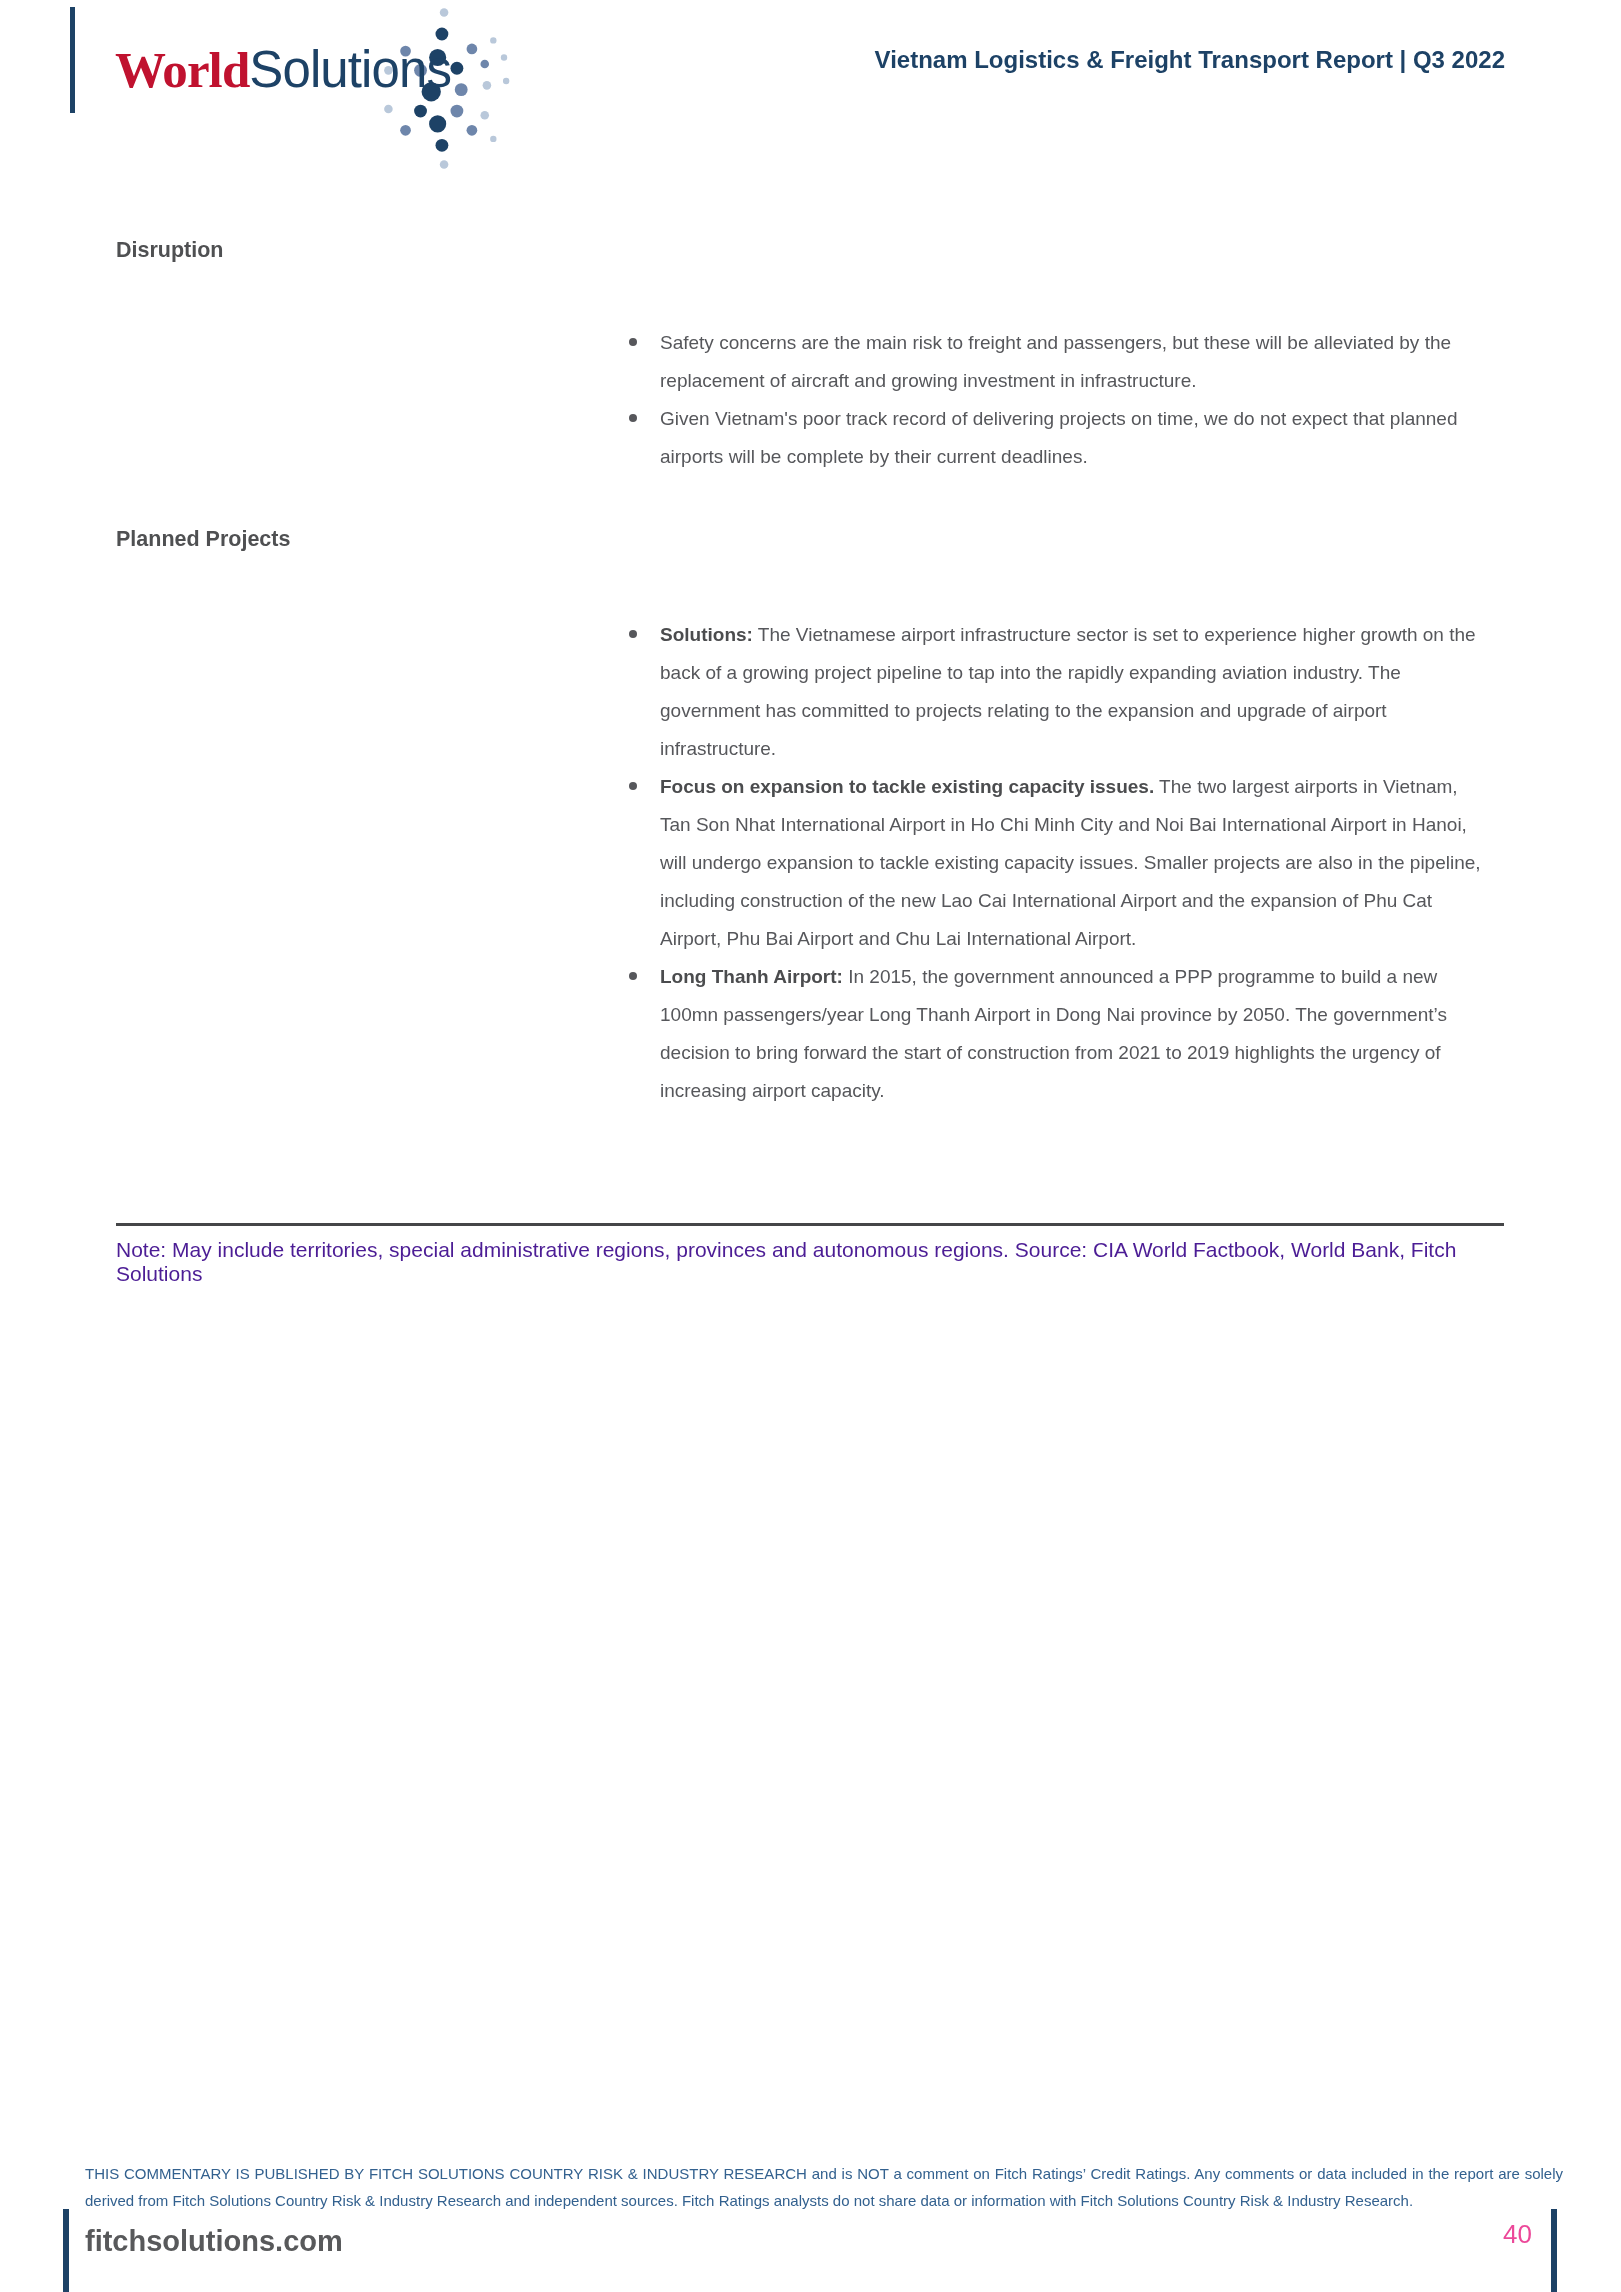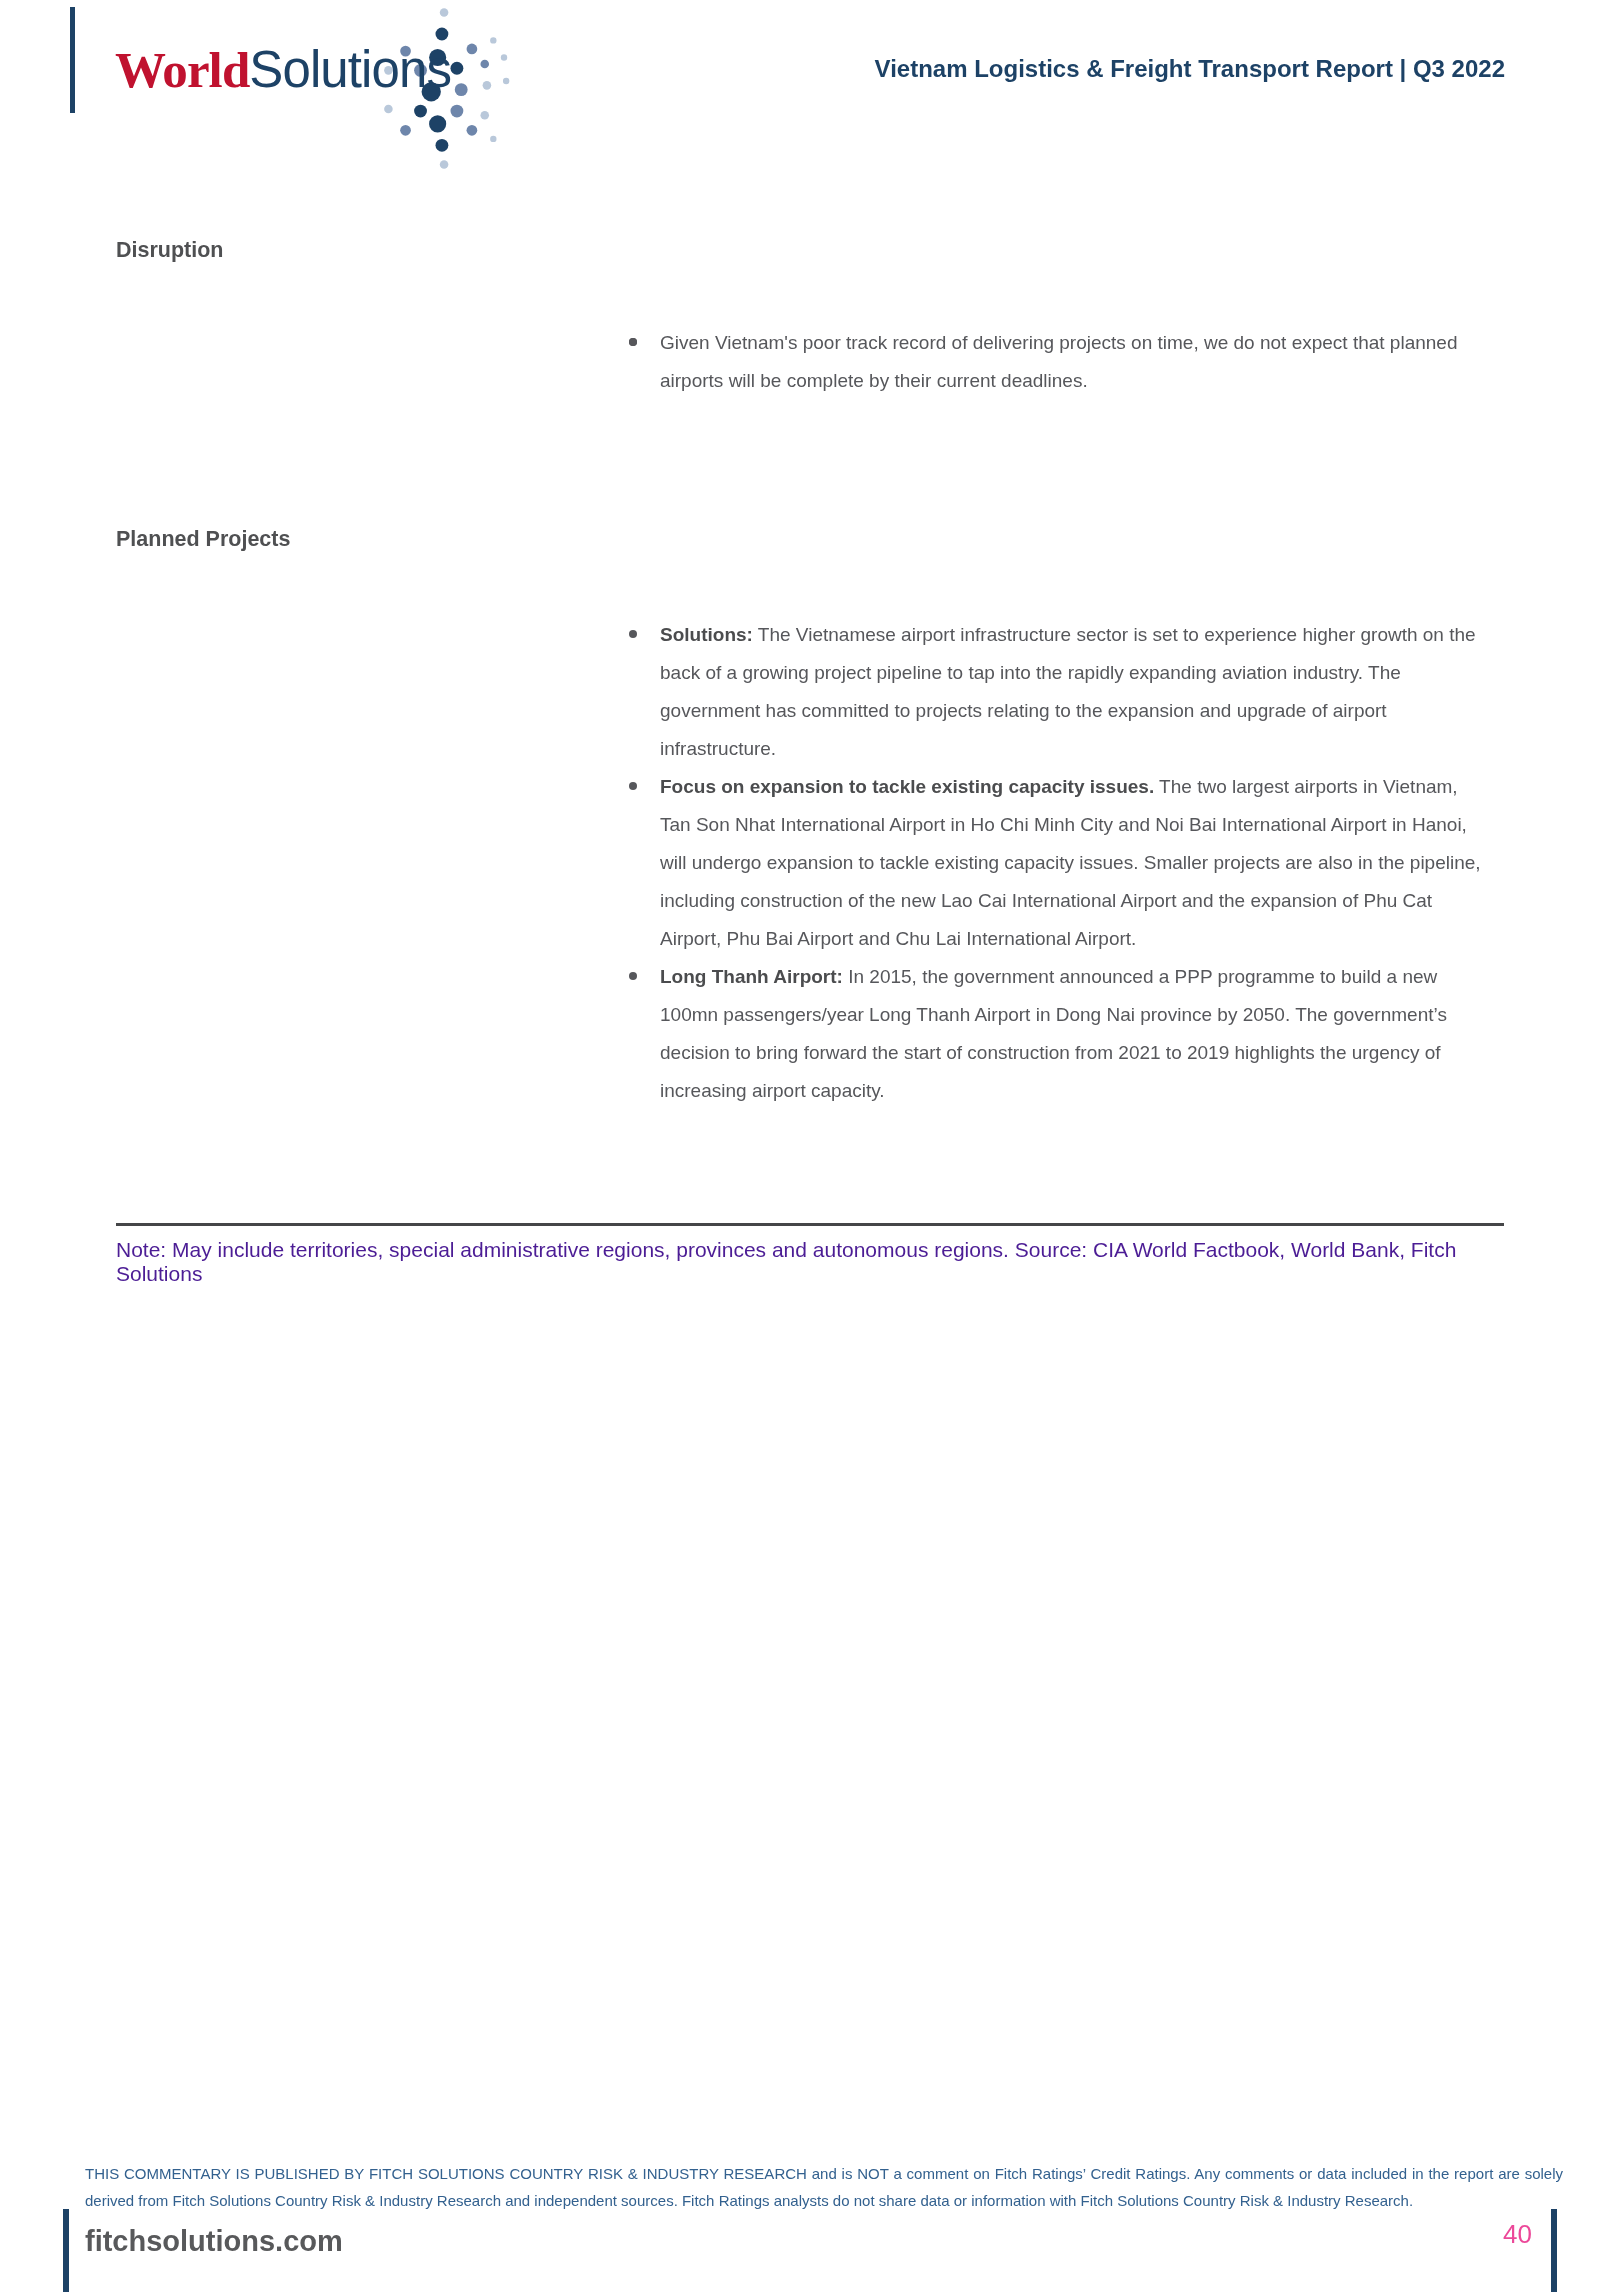--- a/index.html
+++ b/index.html
@@ -45,21 +45,21 @@
     color: #1d4266;
     margin-top: 20px;
   }
   .logo-burst {
     position: absolute;
     left: 258px; top: -25px;
     z-index: 1;
   }
   .report-title {
     position: absolute;
-    right: 116px; top: 55px;
+    right: 116px; top: 46px;
     font-size: 24px;
     font-weight: 700;
     color: #1d4266;
     text-align: right;
   }
 
   
   .section-heading {
     position: absolute;
     left: 116px;
@@ -187,21 +187,21 @@
         <circle cx="66" cy="150" r="4" fill="#b9c8da"></circle>
       </g>
     </svg>
     <span class="logo-text"><span class="logo-fitch">World</span><span class="logo-solutions">Solutions</span></span>
   </div>
 
   <div class="report-title">Vietnam Logistics &amp; Freight Transport Report | Q3 2022</div>
 
   <h2 class="section-heading" id="heading-disruption">Disruption</h2>
   <ul class="bullet-list" id="list-disruption">
-      <li><span class="dot"></span></li>
+      <li><span class="dot"></span><span>Safety concerns are the main risk to freight and passengers, but these will be alleviated by the replacement of aircraft and growing investment in infrastructure.</span></li>
       <li><span class="dot"></span><span>Given Vietnam's poor track record of delivering projects on time, we do not expect that planned airports will be complete by their current deadlines.</span></li>
     </ul>
 
   <h2 class="section-heading" id="heading-planned">Planned Projects</h2>
   <ul class="bullet-list" id="list-planned">
       <li><span class="dot"></span><span><strong>Solutions:</strong> The Vietnamese airport infrastructure sector is set to experience higher growth on the back of a growing project pipeline to tap into the rapidly expanding aviation industry. The government has committed to projects relating to the expansion and upgrade of airport infrastructure.</span></li>
       <li><span class="dot"></span><span><strong>Focus on expansion to tackle existing capacity issues.</strong> The two largest airports in Vietnam, Tan Son Nhat International Airport in Ho Chi Minh City and Noi Bai International Airport in Hanoi, will undergo expansion to tackle existing capacity issues. Smaller projects are also in the pipeline, including construction of the new Lao Cai International Airport and the expansion of Phu Cat Airport, Phu Bai Airport and Chu Lai International Airport.</span></li>
       <li><span class="dot"></span><span><strong>Long Thanh Airport:</strong> In 2015, the government announced a PPP programme to build a new 100mn passengers/year Long Thanh Airport in Dong Nai province by 2050. The government’s decision to bring forward the start of construction from 2021 to 2019 highlights the urgency of increasing airport capacity.</span></li>
     </ul>
 

